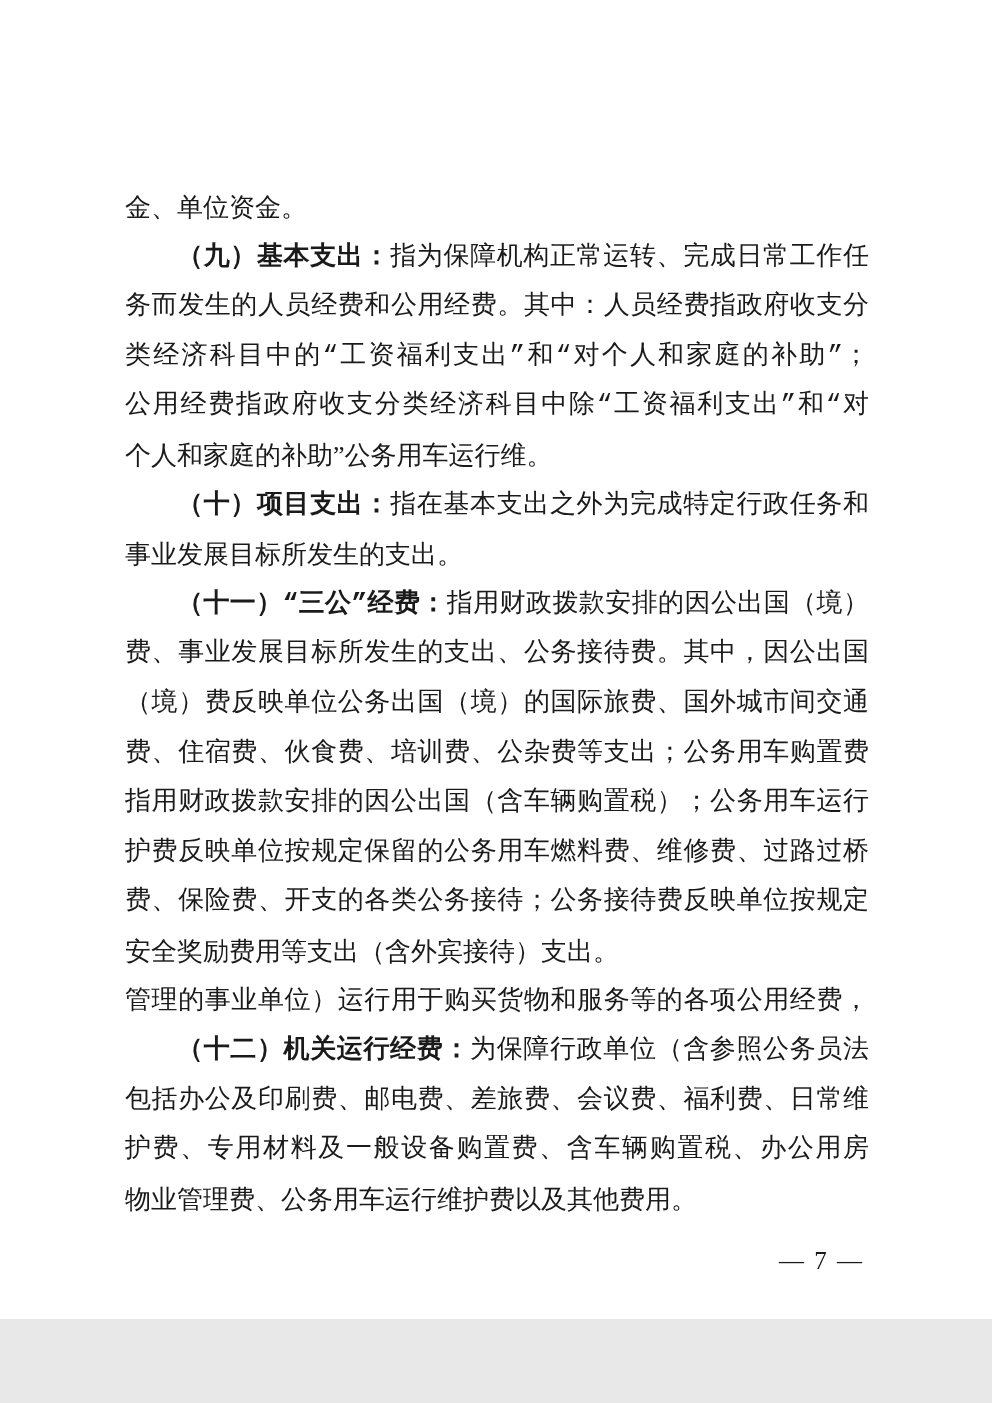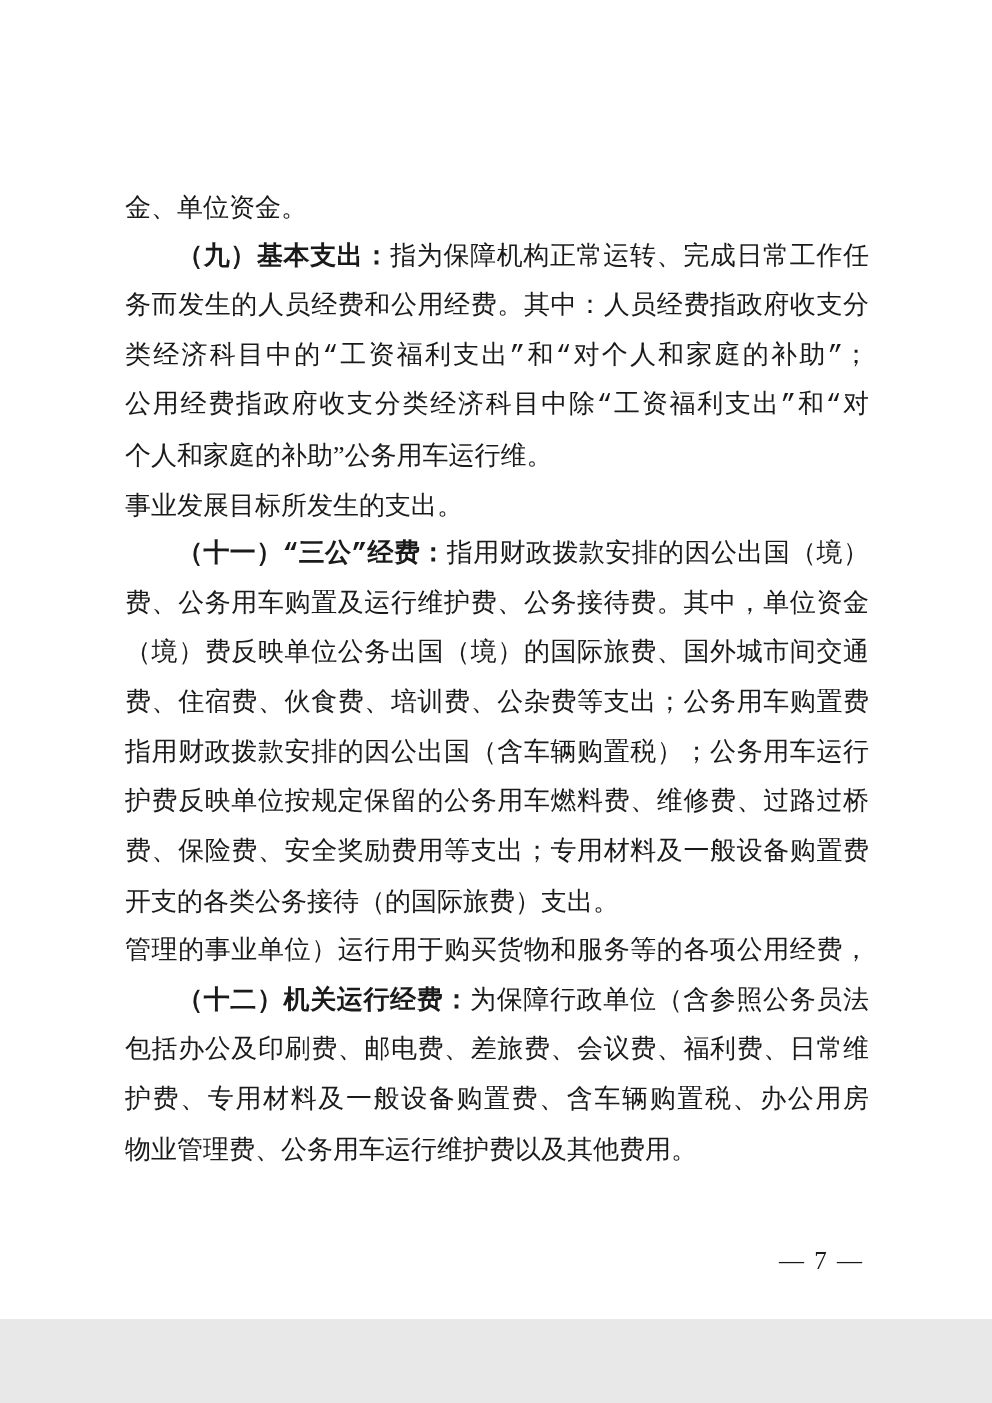--- a/index.html
+++ b/index.html
@@ -60,31 +60,32 @@
         <div class="line"><span>金、单位资金。</span></div>
       </div>
       <div class="para">
         <div class="line full indent"><span class="b">（九）基本支出：</span><span>指为保障机构正常运转、完成日常工作任</span></div>
         <div class="line full"><span>务而发生的人员经费和公用经费。其中：人员经费指政府收支分</span></div>
         <div class="line full"><span>类经济科目中的“工资福利支出”和“对个人和家庭的补助”；</span></div>
         <div class="line full"><span>公用经费指政府收支分类经济科目中除“工资福利支出”和“对</span></div>
         <div class="line"><span>个人和家庭的补助”公务用车运行维。</span></div>
       </div>
       <div class="para">
+        <div class="line full indent"><span class="b">（十）项目支出：</span><span>指在基本支出之外为完成特定行政任务和</span></div>
         <div class="line"><span>事业发展目标所发生的支出。</span></div>
       </div>
       <div class="para">
         <div class="line full indent"><span class="b">（十一）“三公”经费：</span><span>指用财政拨款安排的因公出国（境）</span></div>
-        <div class="line full"><span>费、公务用车购置及运行维护费、公务接待费。其中，单位资金</span></div>
+        <div class="line full"><span>费、事业发展目标所发生的支出、公务接待费。其中，因公出国</span></div>
         <div class="line full"><span>（境）费反映单位公务出国（境）的国际旅费、国外城市间交通</span></div>
         <div class="line full"><span>费、住宿费、伙食费、培训费、公杂费等支出；公务用车购置费</span></div>
         <div class="line full"><span>指用财政拨款安排的因公出国（含车辆购置税）；公务用车运行维</span></div>
         <div class="line full"><span>护费反映单位按规定保留的公务用车燃料费、维修费、过路过桥</span></div>
-        <div class="line full"><span>费、保险费、安全奖励费用等支出；专用材料及一般设备购置费</span></div>
-        <div class="line"><span>开支的各类公务接待（的国际旅费）支出。</span></div>
+        <div class="line full"><span>费、保险费、开支的各类公务接待；公务接待费反映单位按规定</span></div>
+        <div class="line"><span>安全奖励费用等支出（含外宾接待）支出。</span></div>
       </div>
       <div class="para">
         <div class="line full"><span>管理的事业单位）运行用于购买货物和服务等的各项公用经费，</span></div>
         <div class="line full indent"><span class="b">（十二）机关运行经费：</span><span>为保障行政单位（含参照公务员法</span></div>
         <div class="line full"><span>包括办公及印刷费、邮电费、差旅费、会议费、福利费、日常维</span></div>
         <div class="line full"><span>护费、专用材料及一般设备购置费、含车辆购置税、办公用房</span></div>
         <div class="line"><span>物业管理费、公务用车运行维护费以及其他费用。</span></div>
       </div>
     </div>
   <div class="pagenum">— 7 —</div>

